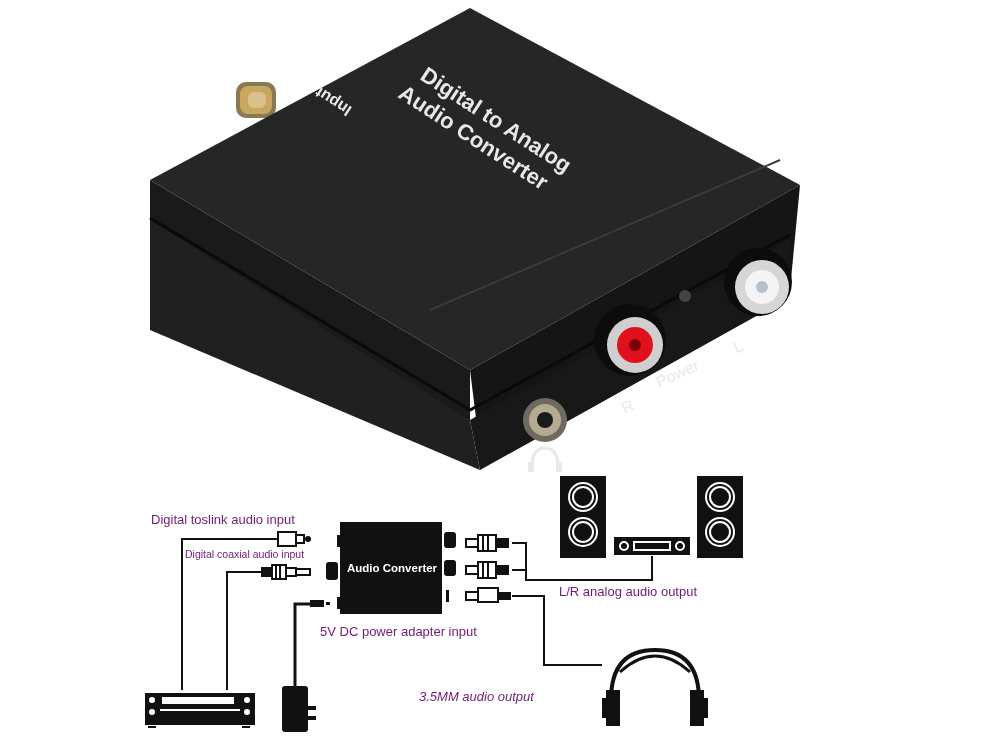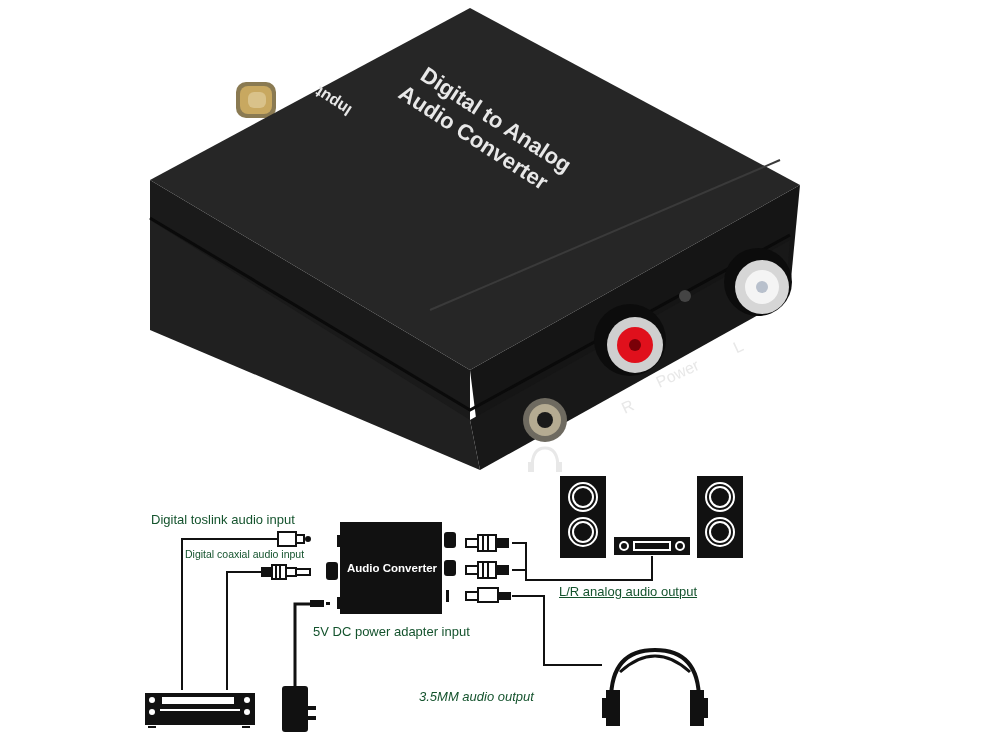--- a/index.html
+++ b/index.html
@@ -1,18 +1,18 @@
 <!DOCTYPE html>
 <html><head>
 <meta charset="utf-8">
 <style>
   html, body { margin: 0; padding: 0; background: #ffffff; }
   body { width: 1000px; height: 750px; position: relative; overflow: hidden; font-family: "Liberation Sans", sans-serif; }
   .abs { position: absolute; }
-  .lbl { position: absolute; color: #14532d; white-space: nowrap; }
+  .lbl { position: absolute; color: #701a75; white-space: nowrap; }
   .device-text { position: absolute; color: #e8e8e8; font-weight: bold; white-space: nowrap; font-family: "Liberation Sans", sans-serif; }
 </style>
 </head>
 <body>
 
 <div class="abs" style="left:140px;top:0;width:660px;height:490px;">
   <svg width="660" height="490" viewBox="0 0 660 490" style="position:absolute;left:0;top:0;">
 
     <g>
       <rect x="96" y="82" width="40" height="36" rx="10" fill="#8a7a52"></rect>
@@ -168,16 +168,16 @@
       <rect x="690" y="690" width="14" height="36" fill="#111" stroke="none"></rect>
       <rect x="602" y="698" width="6" height="20" fill="#111" stroke="none"></rect>
       <rect x="702" y="698" width="6" height="20" fill="#111" stroke="none"></rect>
     </g>
   </svg>
 
   <div class="lbl" style="left:347px;top:92px;font-size:11.5px;font-weight:bold;color:#fff;">Audio Converter</div>
 
   <div class="lbl" style="left:151px;top:42px;font-size:13px;">Digital  toslink audio input</div>
   <div class="lbl" style="left:185px;top:78px;font-size:10.5px;font-weight:normal;">Digital  coaxial audio input</div>
-  <div class="lbl" style="left:313px;top:154px;font-size:13px;">5V DC power adapter input</div>
-  <div class="lbl" style="left:559px;top:114px;font-size:13px;text-decoration:underline;">L/R analog audio output</div>
+  <div class="lbl" style="left:320px;top:154px;font-size:13px;">5V DC power adapter input</div>
+  <div class="lbl" style="left:559px;top:114px;font-size:13px;">L/R analog audio output</div>
   <div class="lbl" style="left:419px;top:219px;font-size:13px;font-style:italic;">3.5MM audio output</div>
 </div>
 
 </body></html>

